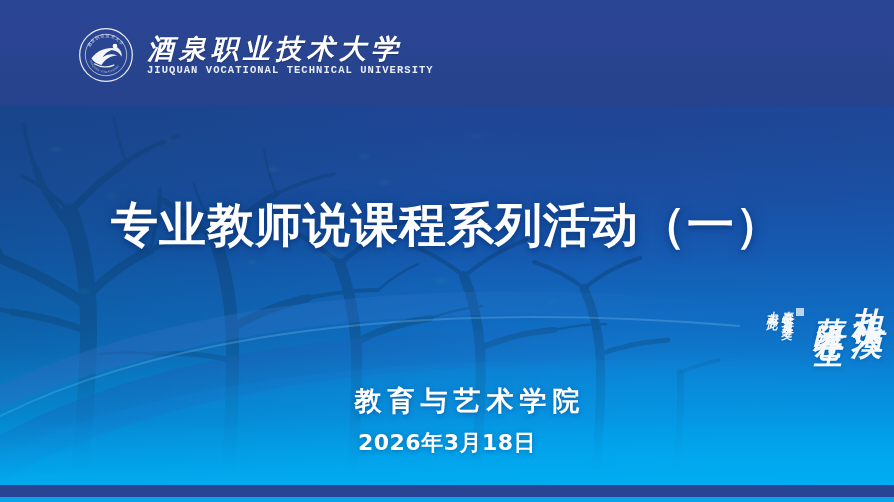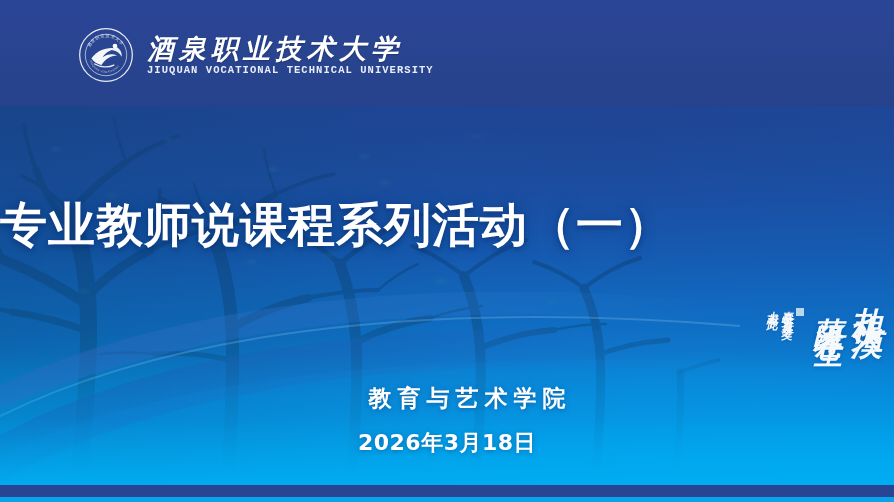--- a/index.html
+++ b/index.html
@@ -143,41 +143,41 @@
     font-weight:700;
     letter-spacing:1.05px;
     white-space:nowrap;
     line-height:1;
   }
 
   
   .main-title {
     position:absolute;
     left:0; right:0; top:196px;
-    text-align:left;
+    text-align:center;
     color:#ffffff;
     font-family:"DejaVu Sans","Liberation Sans",sans-serif;
     font-size:47px;
     font-weight:700;
     letter-spacing:1px;
     line-height:1.22;
     white-space:nowrap;
     text-shadow:
       0 0 14px rgba(10,50,120,.55),
       0 2px 5px rgba(5,35,90,.45);
   }
 
   
   .org-name {
     position:absolute;
     left:16px; right:0; top:383px;
     text-align:center;
     color:#ffffff;
     font-family:"DejaVu Sans","Liberation Sans",sans-serif;
-    font-size:23px;
+    font-size:27px;
     font-weight:700;
     letter-spacing:6px;
     text-indent:6px;
     white-space:nowrap;
     text-shadow:0 1px 5px rgba(6,60,130,.55);
     padding-left:24px;
   }
   .event-date {
     position:absolute;
     left:0; right:0; top:428px;

